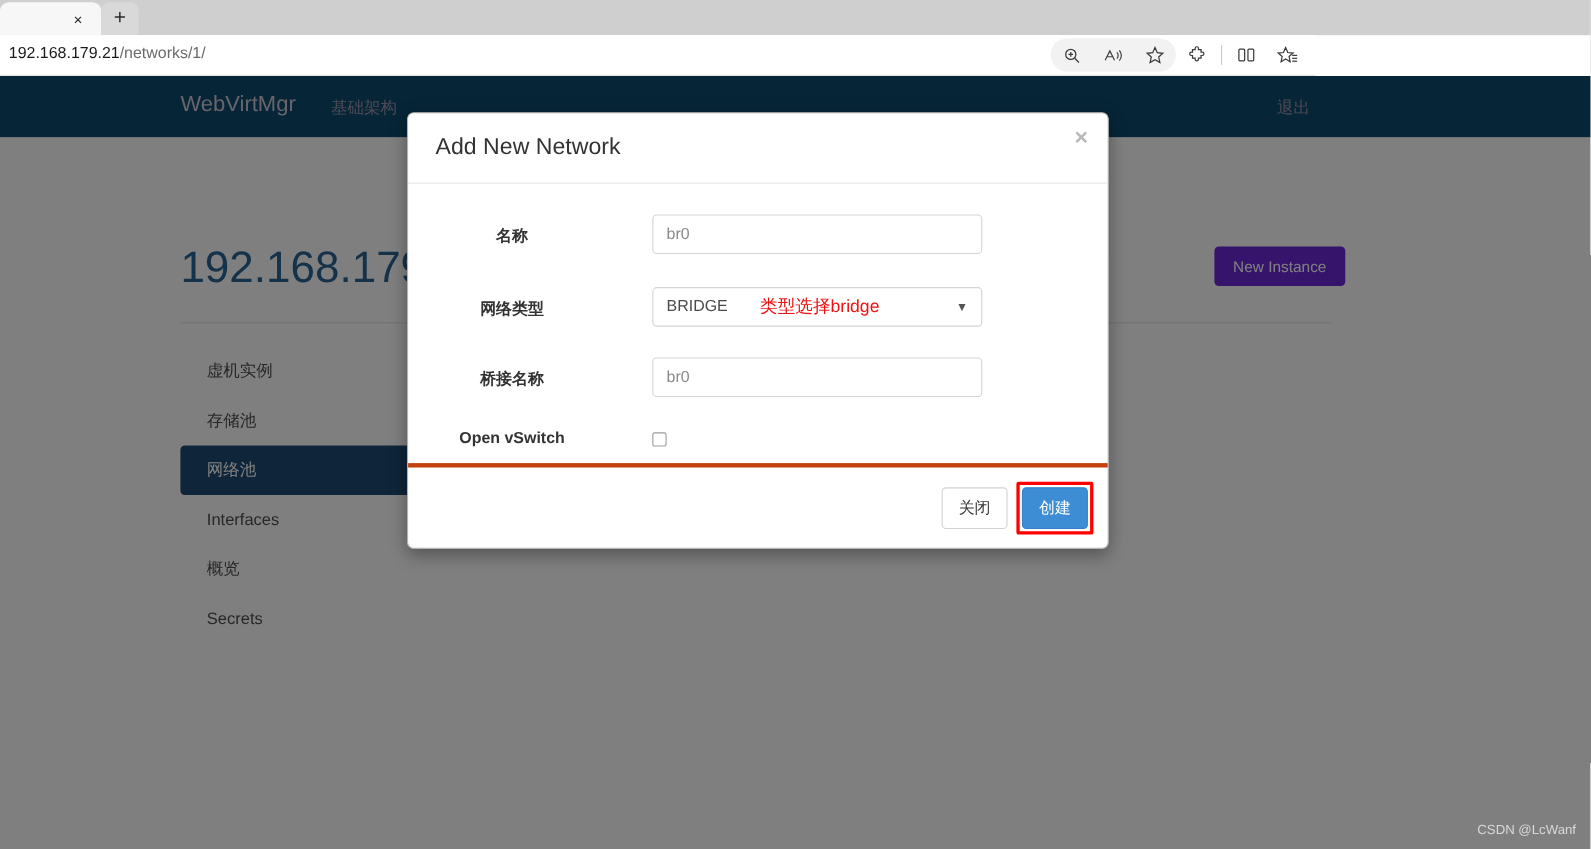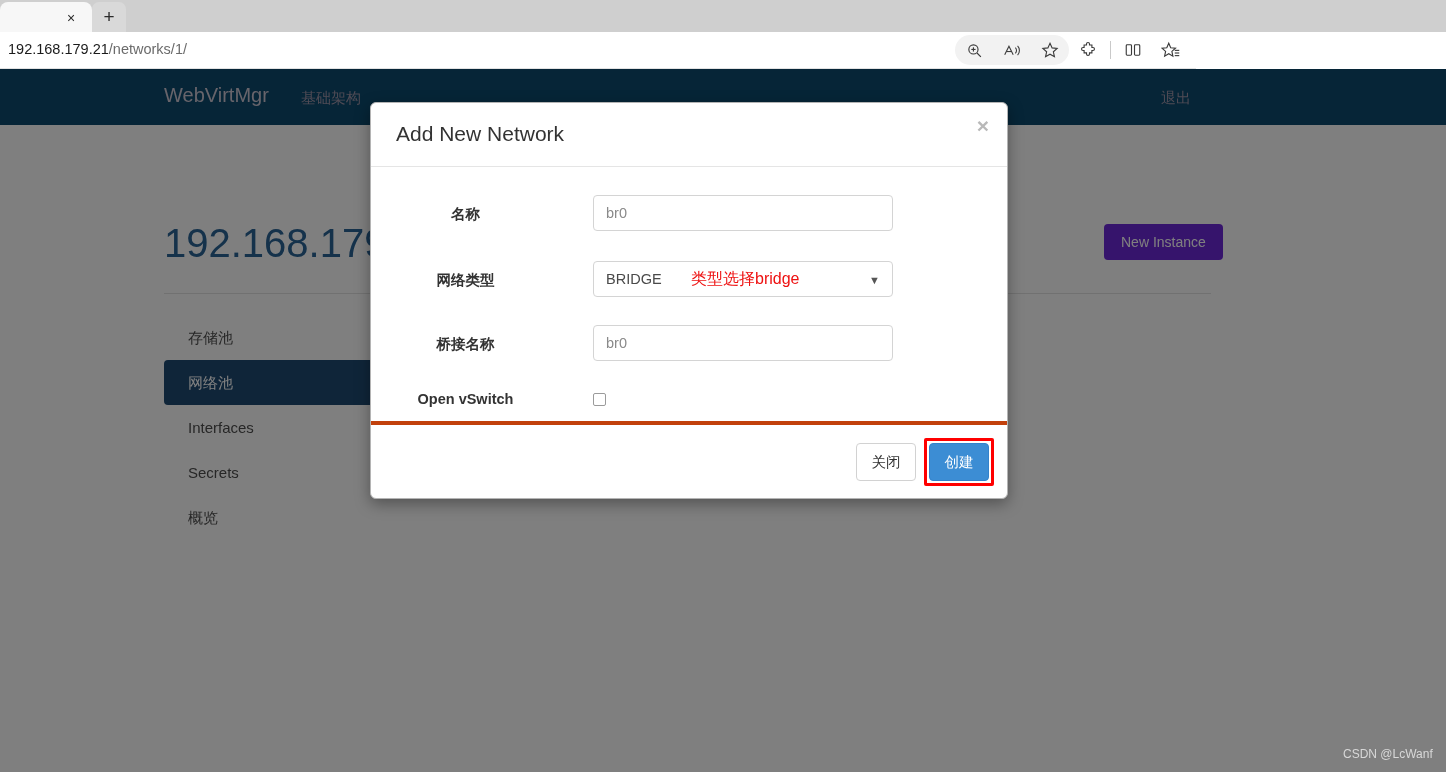--- a/index.html
+++ b/index.html
@@ -388,25 +388,26 @@
     <div class="nav-link nav-infra">基础架构</div>
     <div class="nav-link nav-logout">退出</div>
   </div>
 
   <div class="content">
     <div class="page-title">192.168.179</div>
     <div class="title-rule"></div>
     <div class="new-instance-btn">New Instance</div>
 
     <div class="side-nav">
+      <div class="side-item">虚机实例</div>
       <div class="side-item">存储池</div>
       <div class="side-item active">网络池</div>
       <div class="side-item">Interfaces</div>
+      <div class="side-item">概览</div>
       <div class="side-item">Secrets</div>
-      <div class="side-item">概览</div>
     </div>
   </div>
 
   <div class="navbar-dim"></div>
   <div class="modal-backdrop"></div>
 
   <div class="watermark">CSDN @LcWanf</div>
 
   <div class="modal">
     <div class="modal-header">

